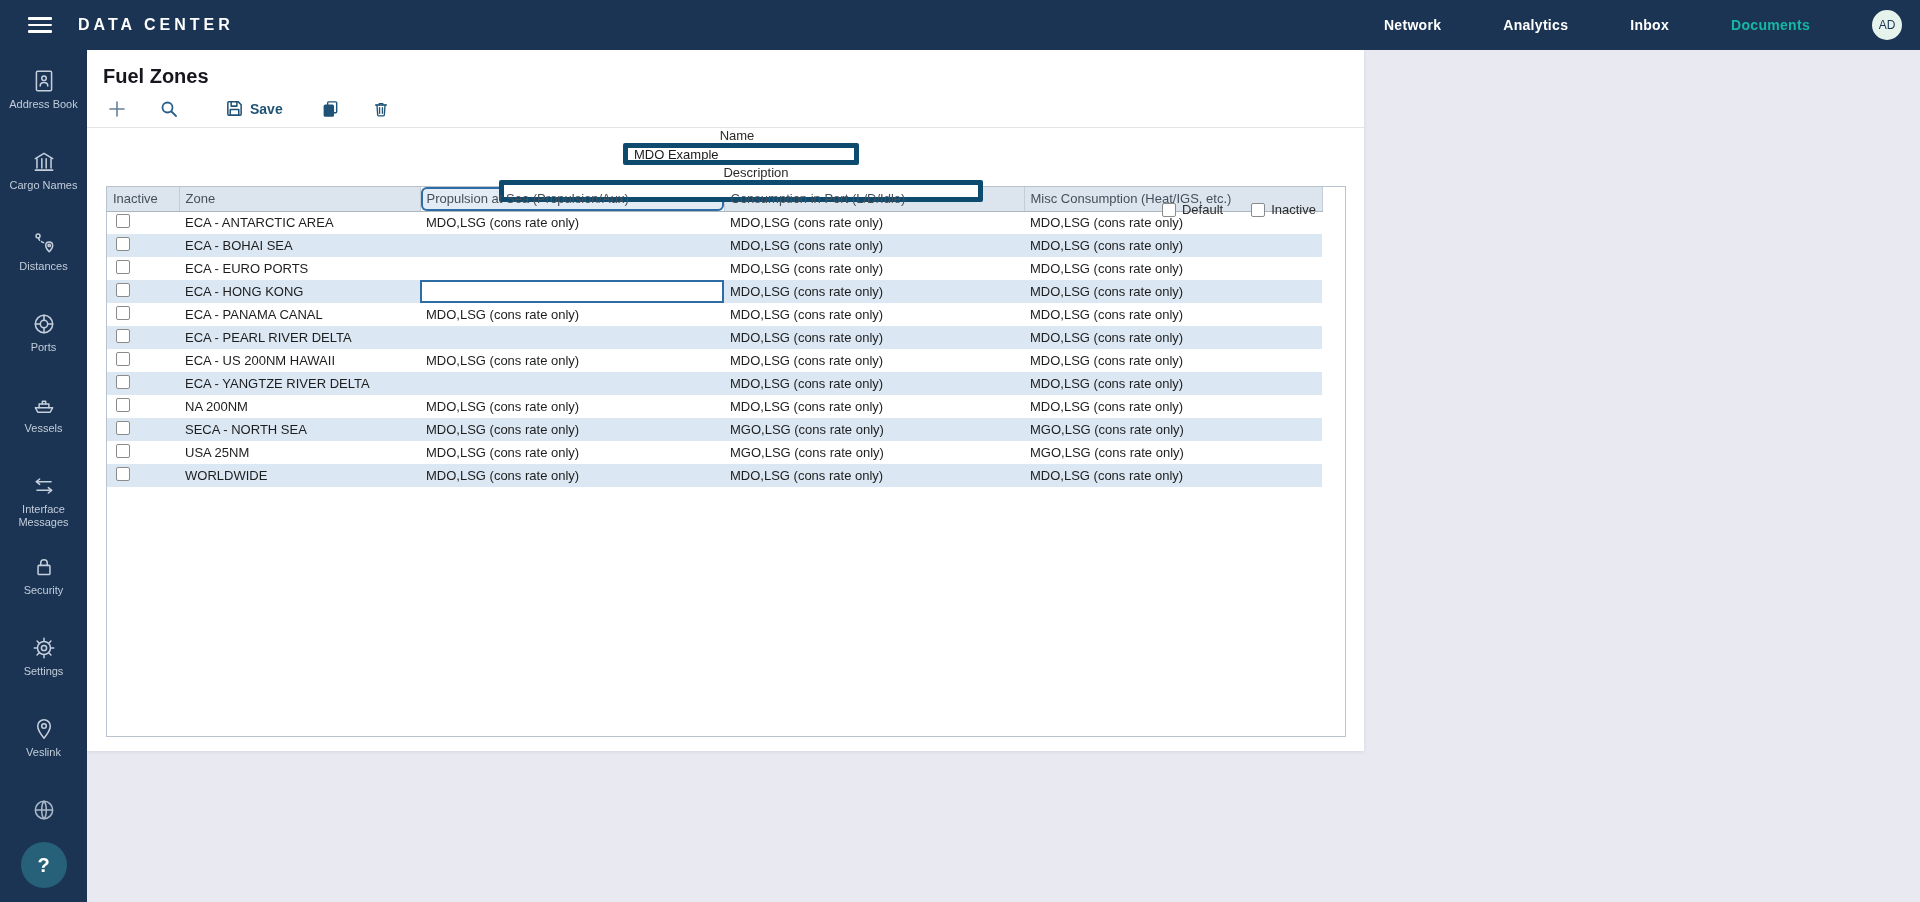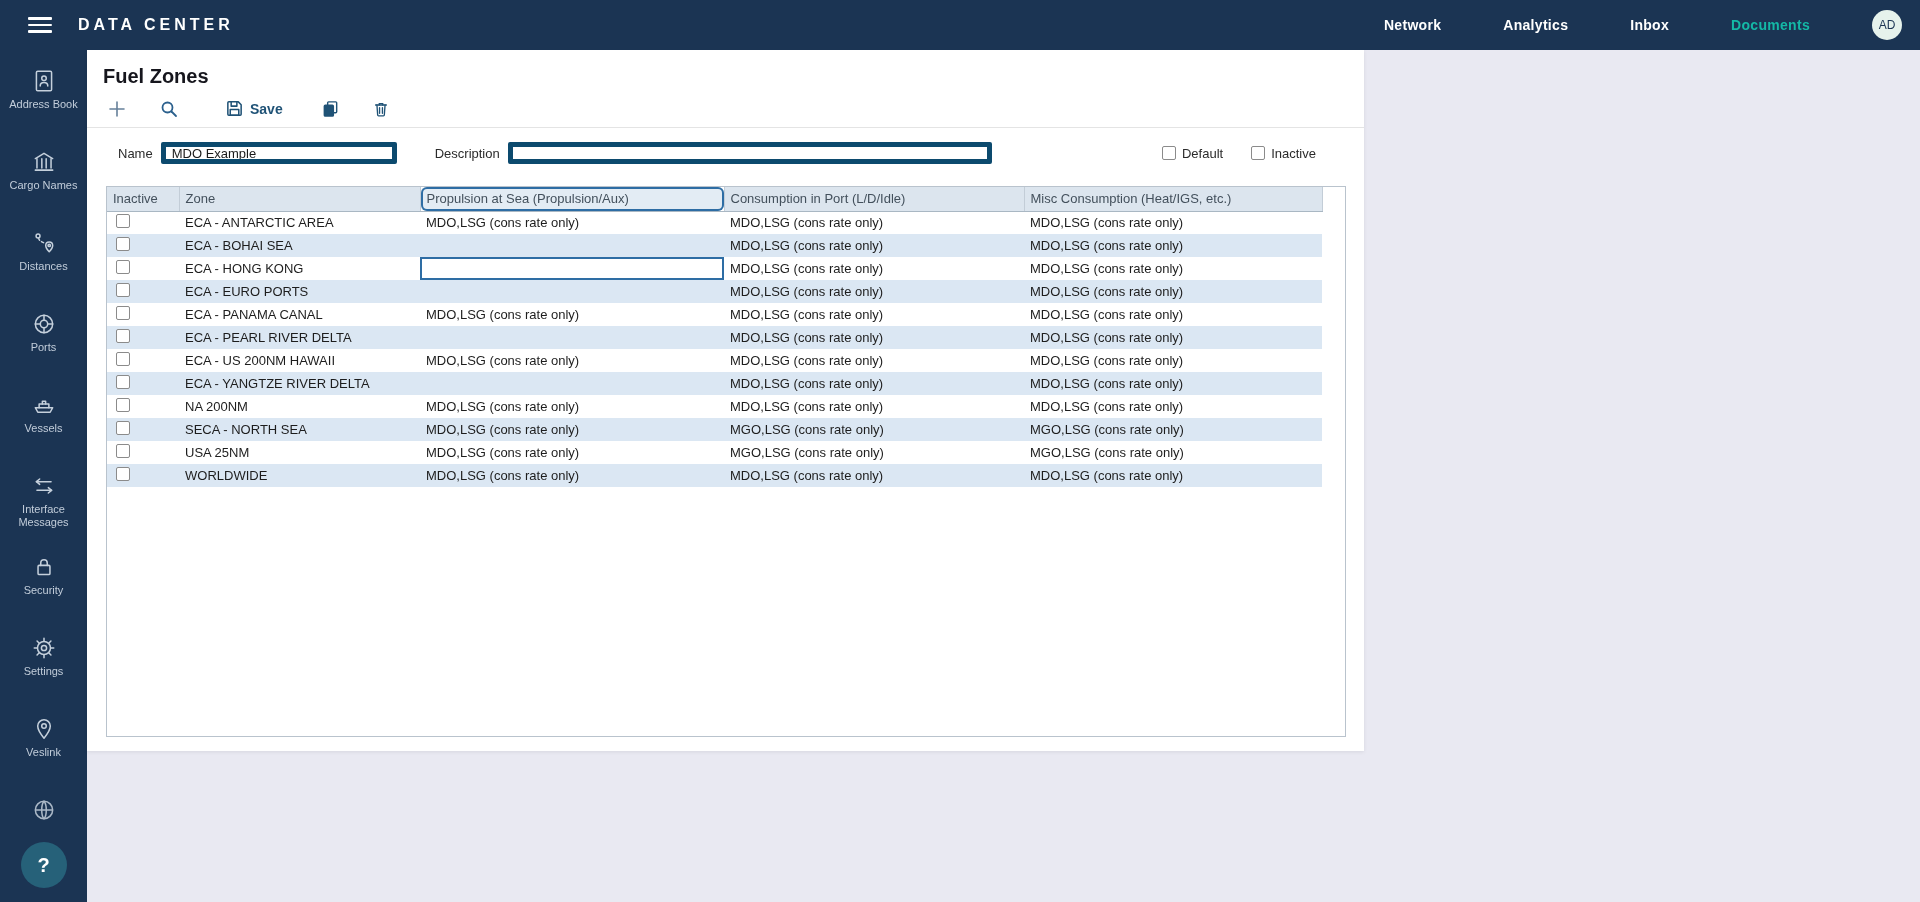--- a/index.html
+++ b/index.html
@@ -56,21 +56,21 @@
   }
   .page-title { margin: 0; padding: 15px 0 0 16px; font-size: 20px; font-weight: bold; color: #16161d; height: 40px; }
   .toolbar {
     height: 38px; display: flex; align-items: center; padding-left: 16px;
     border-bottom: 1px solid #e4e4e4;
   }
   .tb-btn { background: none; border: none; padding: 2px 4px; margin-right: 24px; display: flex; align-items: center; cursor: pointer; }
   .tb-btn.save { margin-left: 14px; margin-right: 30px; }
   .save-label { color: #1f5276; font-size: 14px; font-weight: bold; margin-left: 6px; }
 
-  .form-row { height: 50px; display: flex; align-items: center; padding-left: 31px; }
+  .form-row { height: 50px; display: flex; align-items: center; padding-left: 31px; flex-direction: column; }
   .flabel { font-size: 13px; color: #2b2b2b; margin-right: 8px; }
   .flabel.desc { margin-left: 38px; }
   .txt-input {
     height: 22px; border: 5px solid #0c4a6e; border-radius: 2px; font-size: 13px;
     padding: 1px 6px; color: #1b1b1b; font-family: "Liberation Sans", sans-serif;
   }
   .name-input { width: 236px; }
   .desc-input { width: 484px; }
   .chk-group { margin-left: auto; margin-right: 48px; display: flex; align-items: flex-start; }
   .chk-pair { display: flex; align-items: center; margin-left: 28px; }
@@ -297,34 +297,34 @@
         </tr>
         <tr>
           <td class="c0"><input type="checkbox" class="chk" style=""></td>
           <td>ECA - BOHAI SEA</td>
           <td></td>
           <td>MDO,LSG (cons rate only)</td>
           <td>MDO,LSG (cons rate only)</td>
         </tr>
         <tr>
           <td class="c0"><input type="checkbox" class="chk" style=""></td>
+          <td>ECA - EURO PORTS</td>
+          <td></td>
+          <td>MDO,LSG (cons rate only)</td>
+          <td>MDO,LSG (cons rate only)</td>
+        </tr>
+        <tr>
+          <td class="c0"><input type="checkbox" class="chk" style=""></td>
           <td>ECA - HONG KONG</td>
           <td class="selected"></td>
           <td>MDO,LSG (cons rate only)</td>
           <td>MDO,LSG (cons rate only)</td>
         </tr>
         <tr>
           <td class="c0"><input type="checkbox" class="chk" style=""></td>
-          <td>ECA - EURO PORTS</td>
-          <td></td>
-          <td>MDO,LSG (cons rate only)</td>
-          <td>MDO,LSG (cons rate only)</td>
-        </tr>
-        <tr>
-          <td class="c0"><input type="checkbox" class="chk" style=""></td>
           <td>ECA - PANAMA CANAL</td>
           <td>MDO,LSG (cons rate only)</td>
           <td>MDO,LSG (cons rate only)</td>
           <td>MDO,LSG (cons rate only)</td>
         </tr>
         <tr>
           <td class="c0"><input type="checkbox" class="chk" style=""></td>
           <td>ECA - PEARL RIVER DELTA</td>
           <td></td>
           <td>MDO,LSG (cons rate only)</td>

